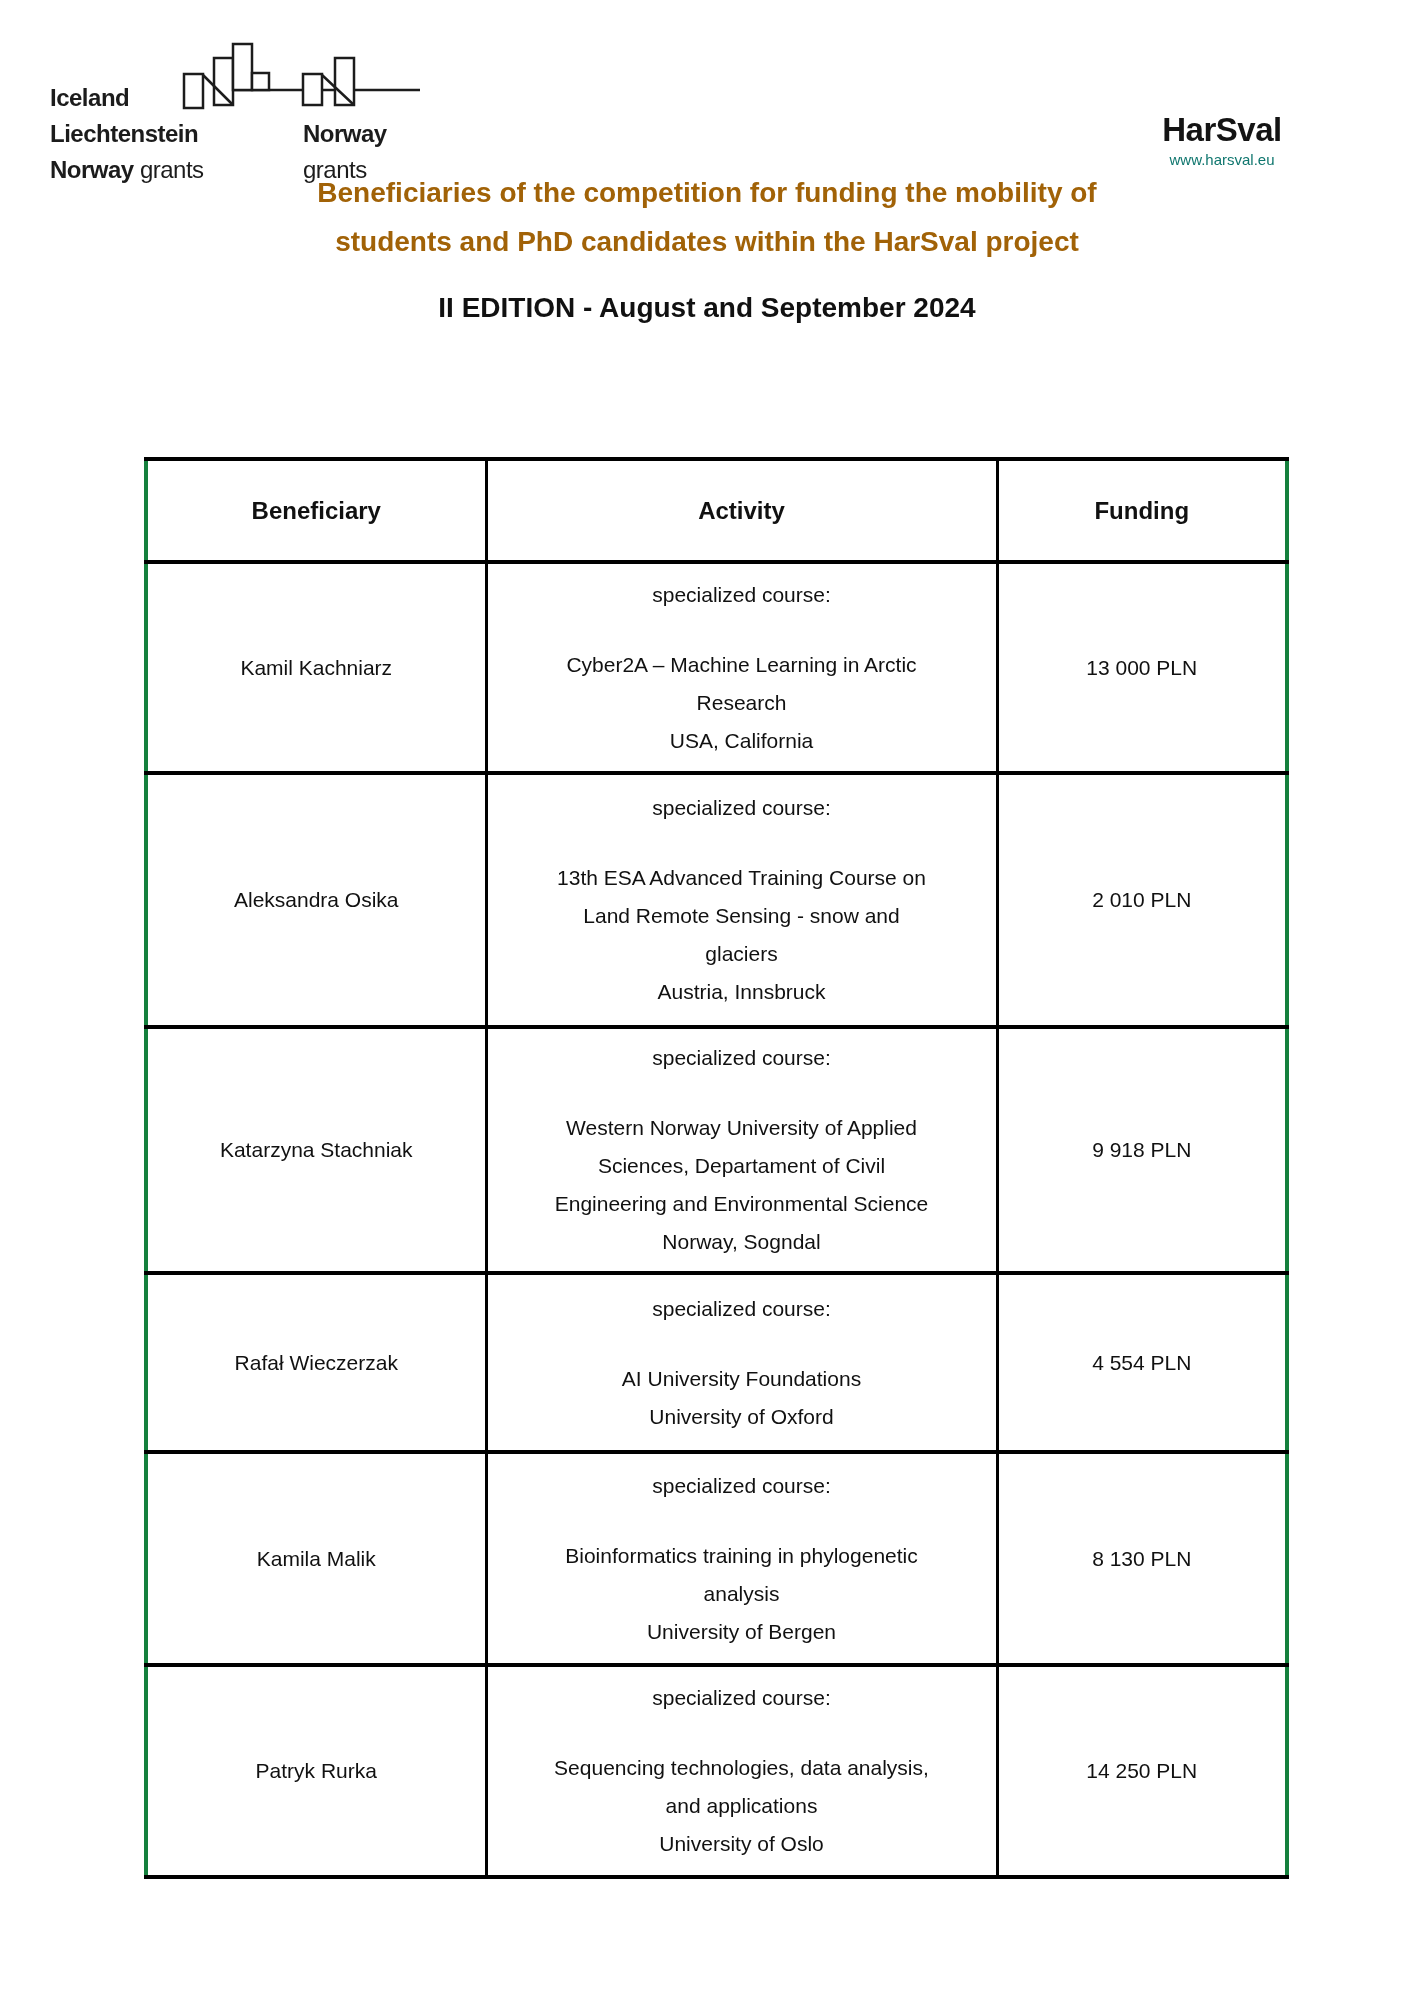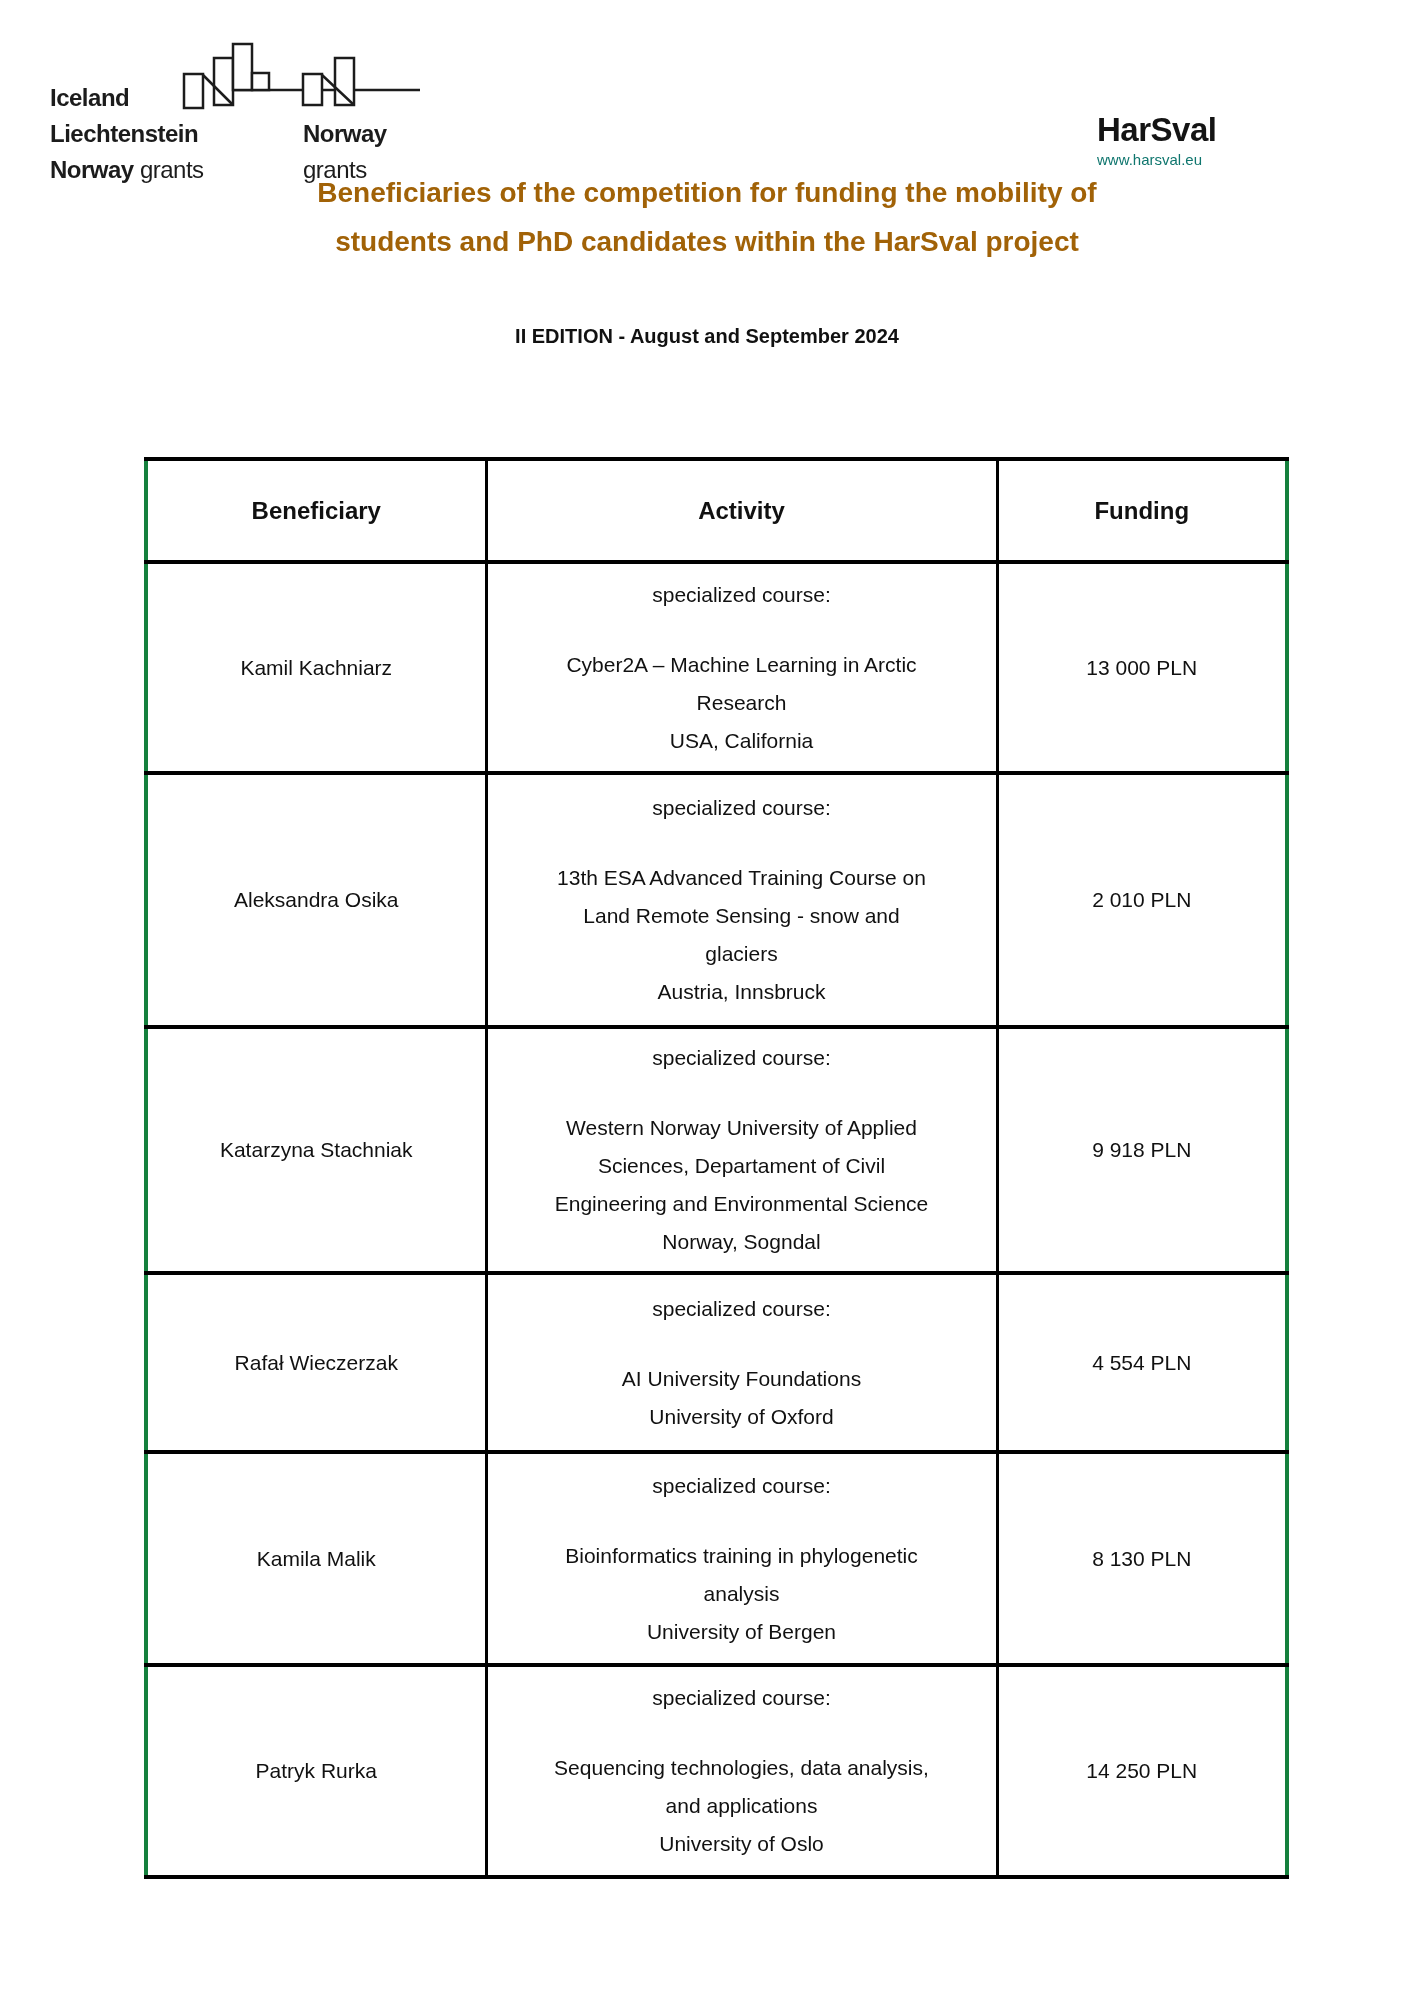--- a/index.html
+++ b/index.html
@@ -37,21 +37,21 @@
   .logo-line.c2a { left: 253px; top: 76px; }
   .logo-line.c2b { left: 253px; top: 112px; font-weight: normal; }
   .skyline-svg { position: absolute; left: 130px; top: 0; }
 
   
   .harsval-logo {
     position: absolute;
     left: 1097px;
     top: 112px;
     width: 250px;
-    text-align: left;
+    text-align: center;
   }
   .harsval-name {
     font-size: 33px;
     font-weight: bold;
     letter-spacing: -0.5px;
     color: #141414;
     line-height: 36px;
   }
   .harsval-url {
     font-size: 15px;
@@ -71,25 +71,24 @@
     line-height: 49px;
     white-space: pre-line;
     color: #a16207;
   }
   .doc-edition {
     position: absolute;
     left: 0;
     top: 290px;
     width: 1414px;
     text-align: center;
-    font-size: 20px;
+    font-size: 28px;
     font-weight: bold;
     line-height: 36px;
     color: #111111;
-    margin-top: 28px;
   }
 
   
   .table-wrap {
     position: absolute;
     left: 144px;
     top: 457px;
   }
   table.doc-table {
     border-collapse: collapse;

